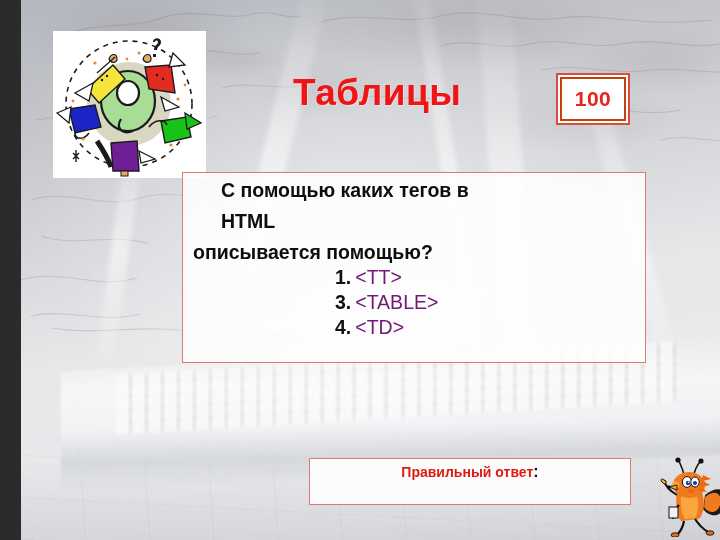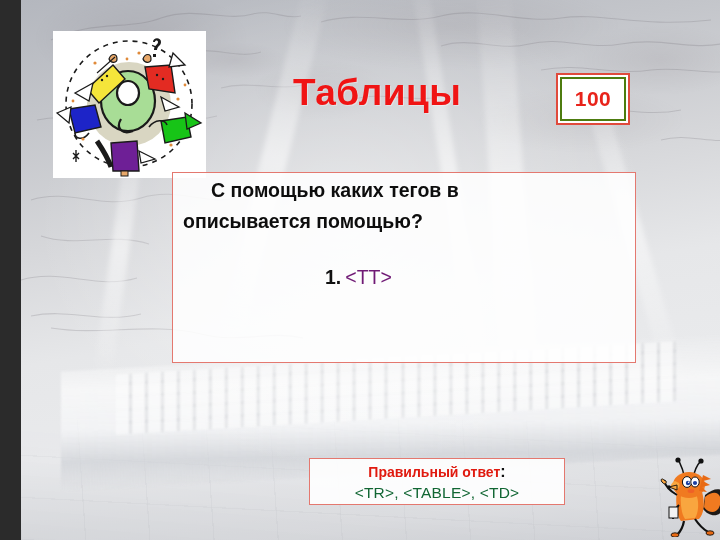--- a/index.html
+++ b/index.html
@@ -98,37 +98,37 @@
     white-space: nowrap;
     text-shadow: 1px 1px 0 rgba(255,255,255,.35);
   }
 
   
   .score-box {
     position: absolute;
     left: 539px; top: 77px;
     width: 66px; height: 44px;
     background: #ffffff;
-    border: 2px solid #4d7c0f;
+    border: 2px solid #c2410c;
     outline: 2px solid #ffffff;
     box-shadow: 0 0 0 4px #e04a3c;
     display: flex; align-items: center; justify-content: center;
     box-sizing: border-box;
   }
   .score-box span {
     font-size: 21px;
     font-weight: bold;
     color: #e8231a;
     letter-spacing: .5px;
   }
 
   
   .question-panel {
     position: absolute;
-    left: 151px; top: 172px;
+    left: 161px; top: 172px;
     width: 464px; height: 191px;
     background: rgba(255,255,255,.86);
     border: 1.5px solid #e4786f;
     box-sizing: border-box;
     padding: 0;
   }
   .q-text {
     position: absolute;
     left: 10px; top: 2px;
     width: 400px;
@@ -158,21 +158,21 @@
   .opt-tag {
     color: #701a75;
     font-weight: normal;
     margin-left: 4px;
   }
 
   
   .answer-panel {
     position: absolute;
     left: 288px; top: 458px;
-    width: 256px; height: 47px;
+    width: 322px; height: 47px;
     background: rgba(255,255,255,.9);
     border: 1.5px solid #e4786f;
     box-sizing: border-box;
     text-align: center;
     padding-top: 4px;
   }
   .ans-label {
     font-size: 14px;
     font-weight: bold;
     color: #e01a0f;
@@ -304,35 +304,41 @@
 
   <div class="title">Таблицы</div>
 
   <div class="score-box">
     <span>100</span>
   </div>
 
   <div class="question-panel">
     <div class="q-text">
       <div class="q-line-1">С помощью каких тегов в</div>
+      <div class="q-line-2">HTML</div>
       <div class="q-line-3">описывается помощью?</div>
     </div>
 
     <div class="options">
       <div class="opt">
         <span class="opt-num">1.</span><span class="opt-tag">&lt;TT&gt;</span>
       </div>
+      <div class="opt">
+        <span class="opt-num">3.</span><span class="opt-tag">&lt;TABLE&gt;</span>
+      </div>
+      <div class="opt">
+        <span class="opt-num">4.</span><span class="opt-tag">&lt;TD&gt;</span>
+      </div>
     </div>
   </div>
 
   <div class="answer-panel">
     <div>
       <span class="ans-label">Правильный ответ</span><span class="ans-colon">:</span>
     </div>
-    <div class="ans-value">&lt;TR&gt;,  &lt;TABLE&gt;, &lt;TD&gt;</div>
   </div>
 
   <div class="fox">
     <svg width="74" height="82" viewBox="0 0 74 82">
 
       <g stroke="#111" stroke-width="1.6" fill="none">
         <path d="M30,24 C28,14 26,10 24,6"></path>
         <path d="M38,23 C40,14 42,10 45,7"></path>
       </g>
       <circle cx="23" cy="5" r="2.6" fill="#111"></circle>

